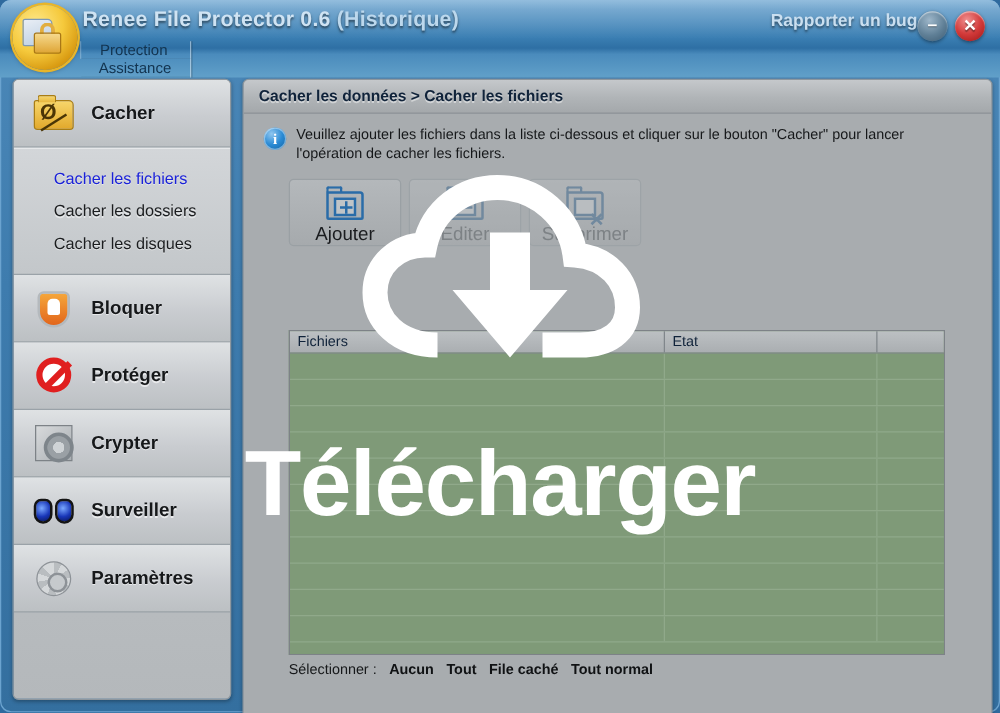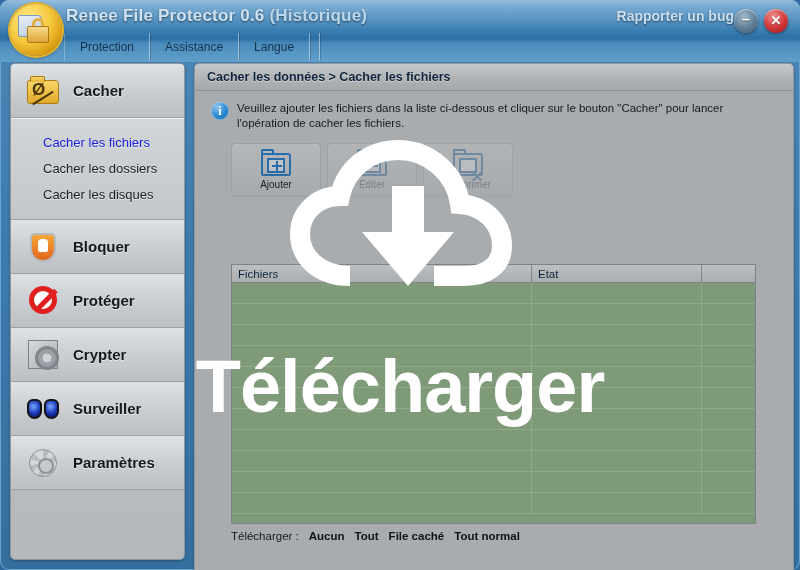--- a/index.html
+++ b/index.html
@@ -76,21 +76,21 @@
   #bug-link {
     position:absolute; right:66px; top:8px;
     font-size:14px; font-weight:bold; color:#cadff0;
     text-shadow:0 1px 2px rgba(0,0,0,.5);
     cursor:pointer; white-space:nowrap;
   }
 
   
   #menubar {
     position:absolute; left:64px; top:33px; height:27px;
-    display:flex; align-items:stretch;
+    display:flex; align-items:stretch;flex-direction:column;
   }
   .menu-item {
     display:flex; align-items:center; padding:0 15px;
     font-size:12px; color:#12334f;
     border-right:1px solid rgba(255,255,255,.45);
     box-shadow: 1px 0 0 rgba(0,0,0,.18);
     cursor:pointer; white-space:nowrap;
   }
   .menu-item:first-child { border-left:1px solid rgba(255,255,255,.25); }
   .menu-spacer { width:10px; border-right:1px solid rgba(255,255,255,.45);
@@ -206,21 +206,21 @@
   #toolbar { display:flex; gap:6px; padding: 6px 0 0 36px; }
   .tool-btn {
     width:90px; height:54px; border-radius:4px;
     background: linear-gradient(180deg,#b4b8bb,#a6aaad);
     border:1px solid #9aa0a4;
     display:flex; flex-direction:column; align-items:center; justify-content:flex-start;
     padding-top:5px; cursor:pointer;
   }
   .tool-btn.disabled { opacity:.72; cursor:default; }
   .tool-ico { width:34px; height:28px; position:relative; }
-  .tool-label { font-size:10px; color:#1a1c1f; margin-top:2px; }
+  .tool-label { font-size:15px; color:#1a1c1f; margin-top:2px; }
   .tool-btn.disabled .tool-label { color:#6d7276; }
 
   .f-base{ position:absolute; left:2px; top:4px; width:30px; height:23px;
       border:2px solid #2a6ca8; border-radius:1px 3px 2px 2px; background:transparent; }
   .f-tab{ position:absolute; left:2px; top:0px; width:13px; height:5px;
       border:2px solid #2a6ca8; border-bottom:none; border-radius:2px 2px 0 0; }
   .f-sign{ position:absolute; left:8px; top:9px; width:18px; height:15px;
       border:2px solid #2a6ca8; background:#c0c4c7; }
   .f-sign .h{ position:absolute; left:3px; top:5px; width:10px; height:2px; background:#2a6ca8; }
   .f-sign .v{ position:absolute; left:7px; top:1px; width:2px; height:10px; background:#2a6ca8; }
@@ -463,21 +463,21 @@
             </div>
             <div class="tr">
               <div class="td" style="width: 300px;"></div>
               <div class="td" style="width: 170px;"></div>
               <div class="td" style="width: 53px; border-right: none;"></div>
             </div>
           </div>
       </div>
 
       <div id="select-row">
-        <span class="sl-label">Télécharger :</span>
+        <span class="sl-label">Sélectionner :</span>
         <span class="sl-link">Aucun</span>
         <span class="sl-link">Tout</span>
         <span class="sl-link">File caché</span>
         <span class="sl-link">Tout normal</span>
       </div>
 
     </div>
   </div>
 </div>
 

